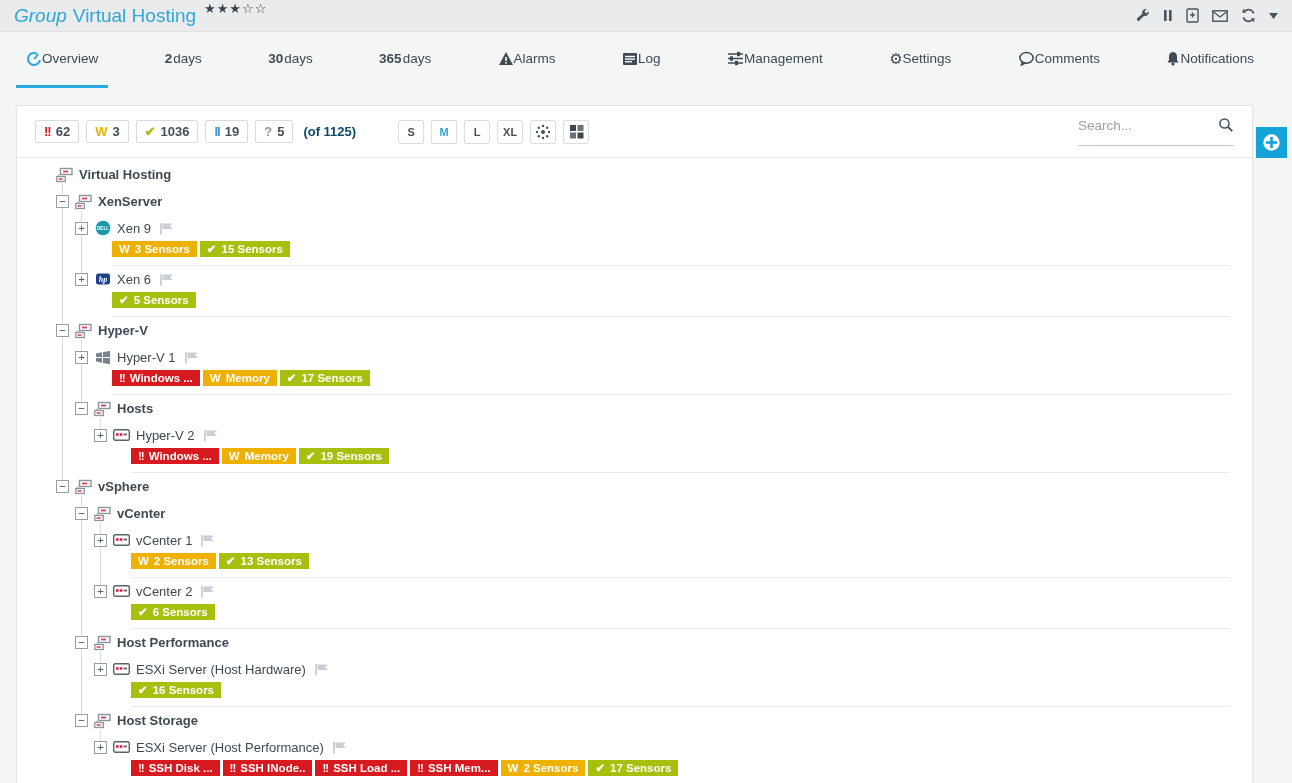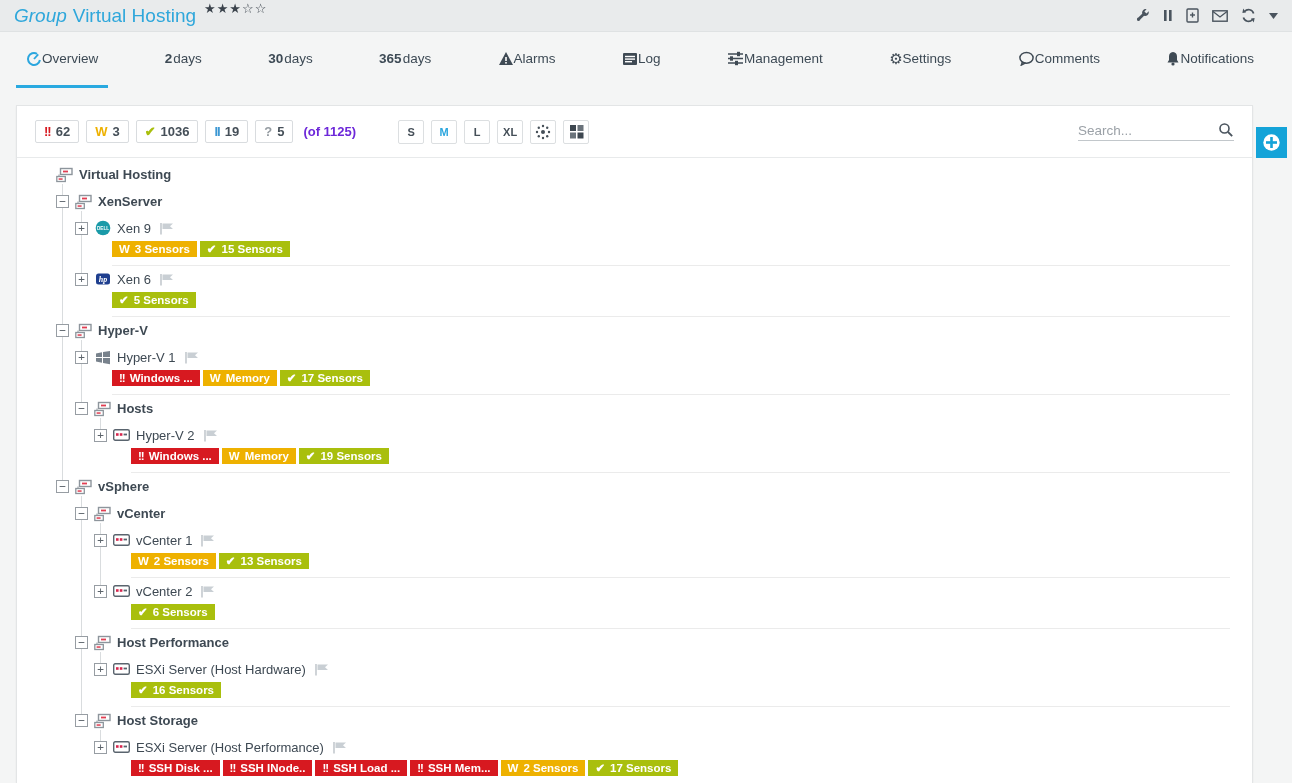--- a/index.html
+++ b/index.html
@@ -41,31 +41,31 @@
     height:52px; display:flex; align-items:center; padding:0 18px;
     border-bottom:1px solid #e8eaeb;
   }
   .status-box{
     display:inline-flex; align-items:center; gap:5px; height:23px; padding:0 8px;
     background:#fff; border:1px solid #d9dcdf; border-radius:2px; margin-right:7px;
     font-size:13px; font-weight:bold; color:#454f58; cursor:pointer;
   }
   .status-box .glyph{ font-weight:bold; }
   .glyph-tight{ letter-spacing:-1px; }
-  .total{ font-size:13px; font-weight:bold; color:#6d28d9; margin:0 8px 0 3px; }
+  .total{ font-size:13px; font-weight:bold; color:#0c4a6e; margin:0 8px 0 3px; }
   .size-btns{ display:flex; align-items:center; margin-left:34px; }
   .sq-btn{
     width:26px; height:24px; border:1px solid #dcdfe1; border-radius:2px; background:#fff;
     display:flex; align-items:center; justify-content:center; margin-right:7px;
     font-size:11px; font-weight:bold; color:#454f58; cursor:pointer;
   }
   .sq-btn.active{ color:#2ba6de; }
   .search{
     margin-left:auto; width:156px; display:flex; align-items:flex-end;
-    border-bottom:1px solid #c2c7cb; padding-bottom:2px; cursor:text;
+    border-bottom:1px solid #c2c7cb; padding-bottom:12px; cursor:text;
   }
   .search-ph{ flex:1; font-size:13.5px; color:#9ba1a7; }
   
   .tree{ position:relative; padding-top:3px; }
   .row-line{ display:flex; align-items:center; height:27px; font-size:13px; position:relative; z-index:2; }
   .row-line.device-line{ height:26px; }
   .expander{
     width:13px; height:13px; border:1px solid #979da3; background:#fff; color:#5c646b;
     font-size:11px; line-height:11px; text-align:center; margin-right:6px; cursor:pointer;
     font-family:"DejaVu Sans Mono", monospace;

